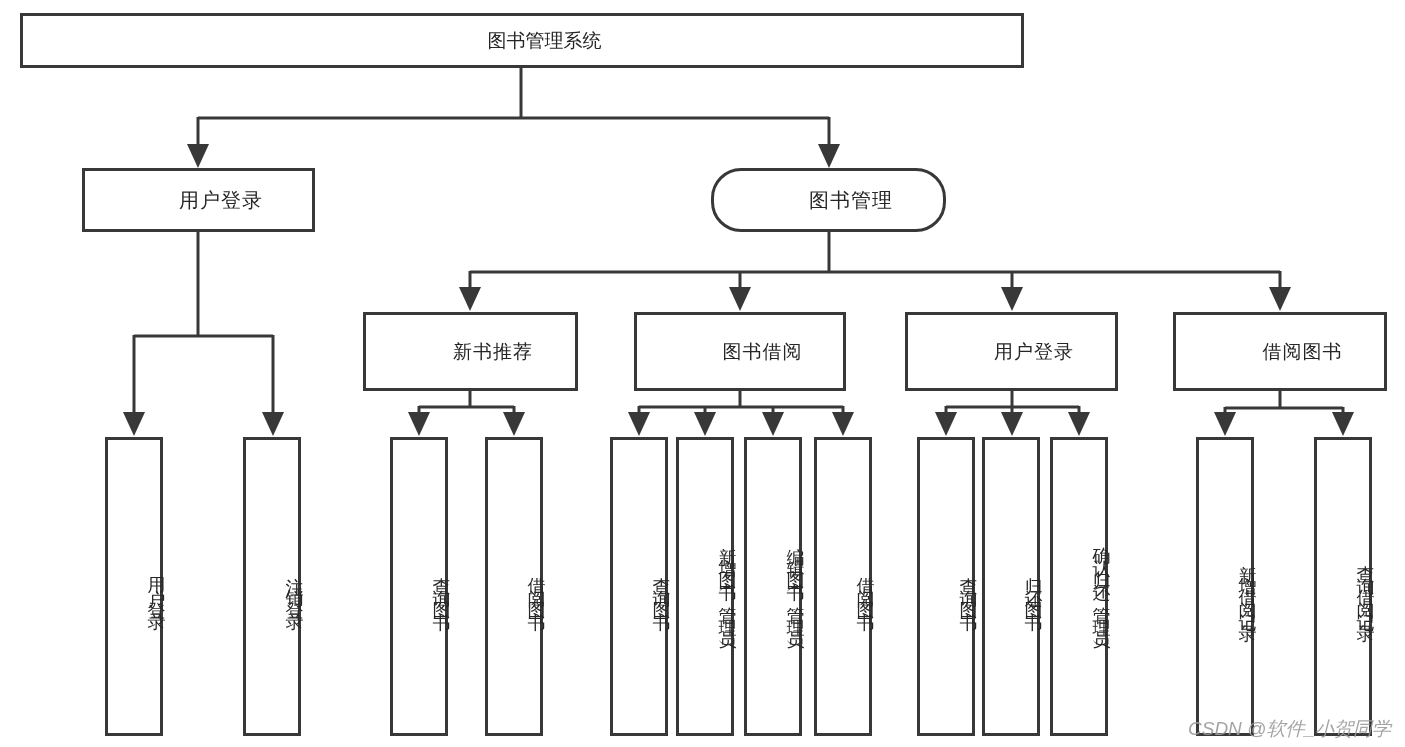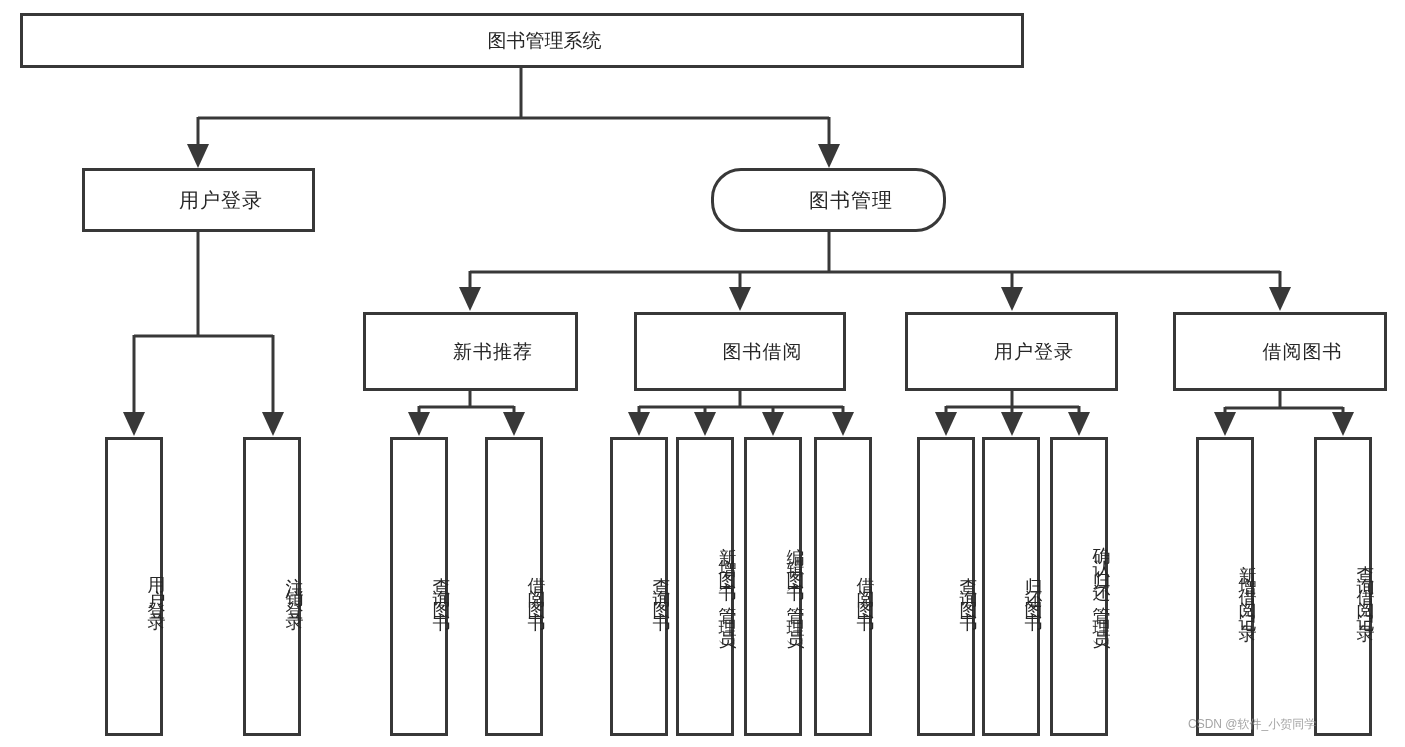--- a/index.html
+++ b/index.html
@@ -52,24 +52,25 @@
     writing-mode: vertical-rl;
     text-orientation: mixed;
     font-size: 18px;
     letter-spacing: 12px;
     line-height: 52px;
   }
   #watermark {
     position: absolute;
     left: 1188px;
     top: 716px;
-    font-size: 12px;
+    font-size: 19px;
     color: rgba(156, 156, 156, 0.92);
     white-space: nowrap;
     z-index: 6;
+    font-style: italic;
   }
 </style>
 </head>
 <body>
 
 <div id="canvas">
 
   <svg id="connectors" viewBox="0 0 1405 747" xmlns="http://www.w3.org/2000/svg">
     <g stroke="#383838" stroke-width="3" fill="none">
 

